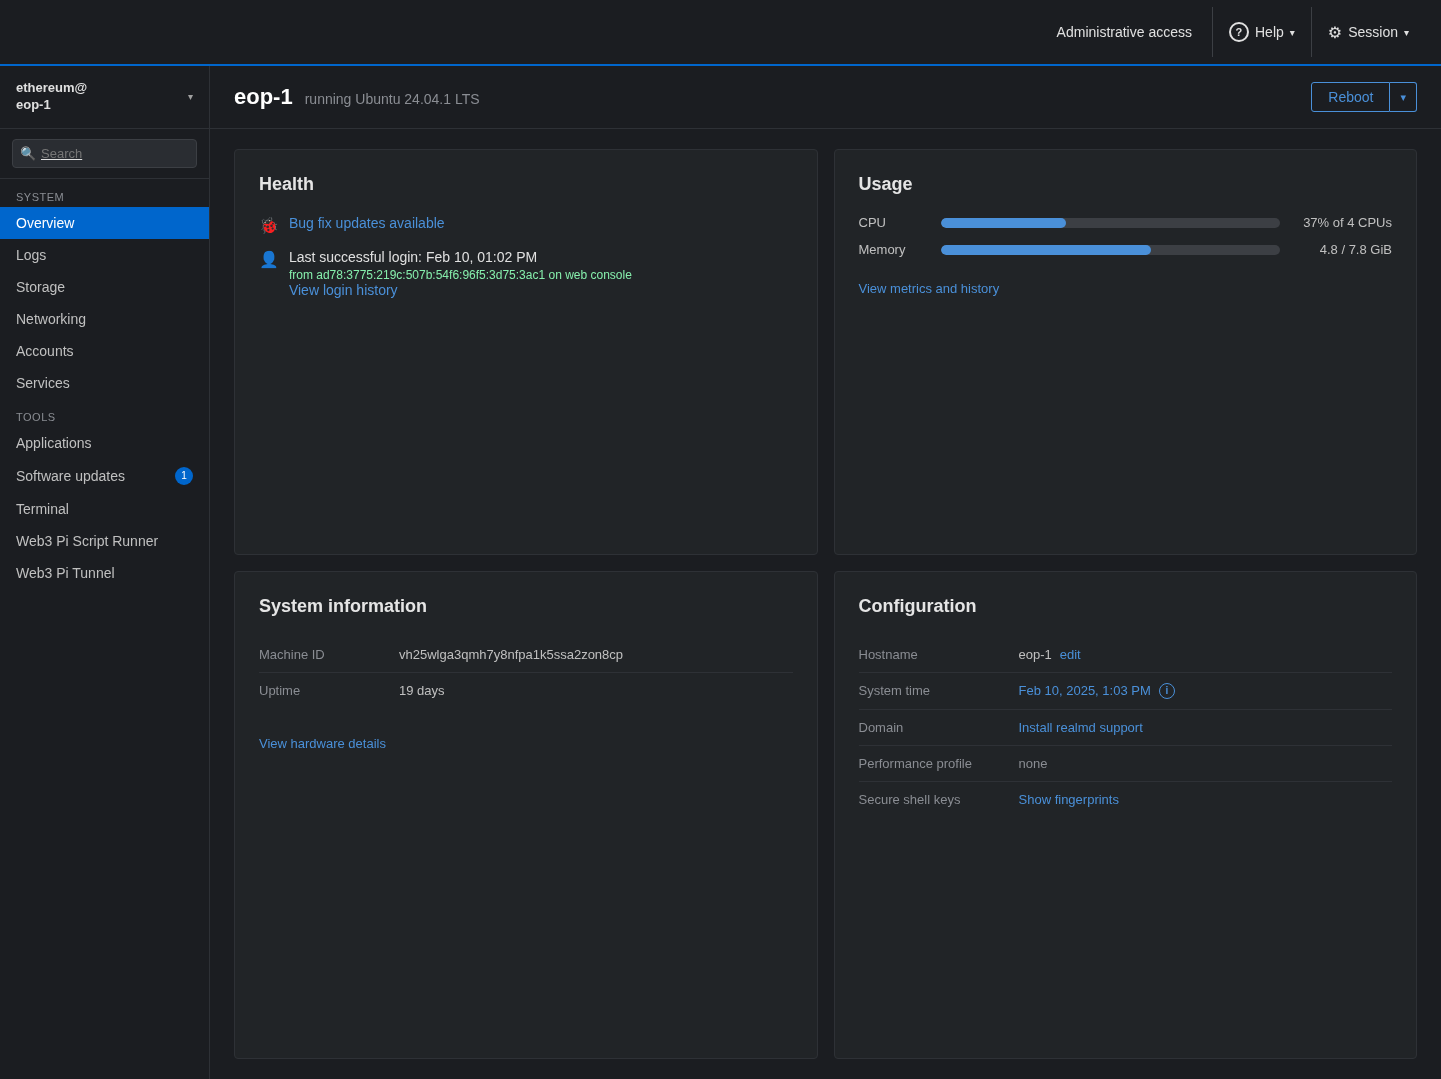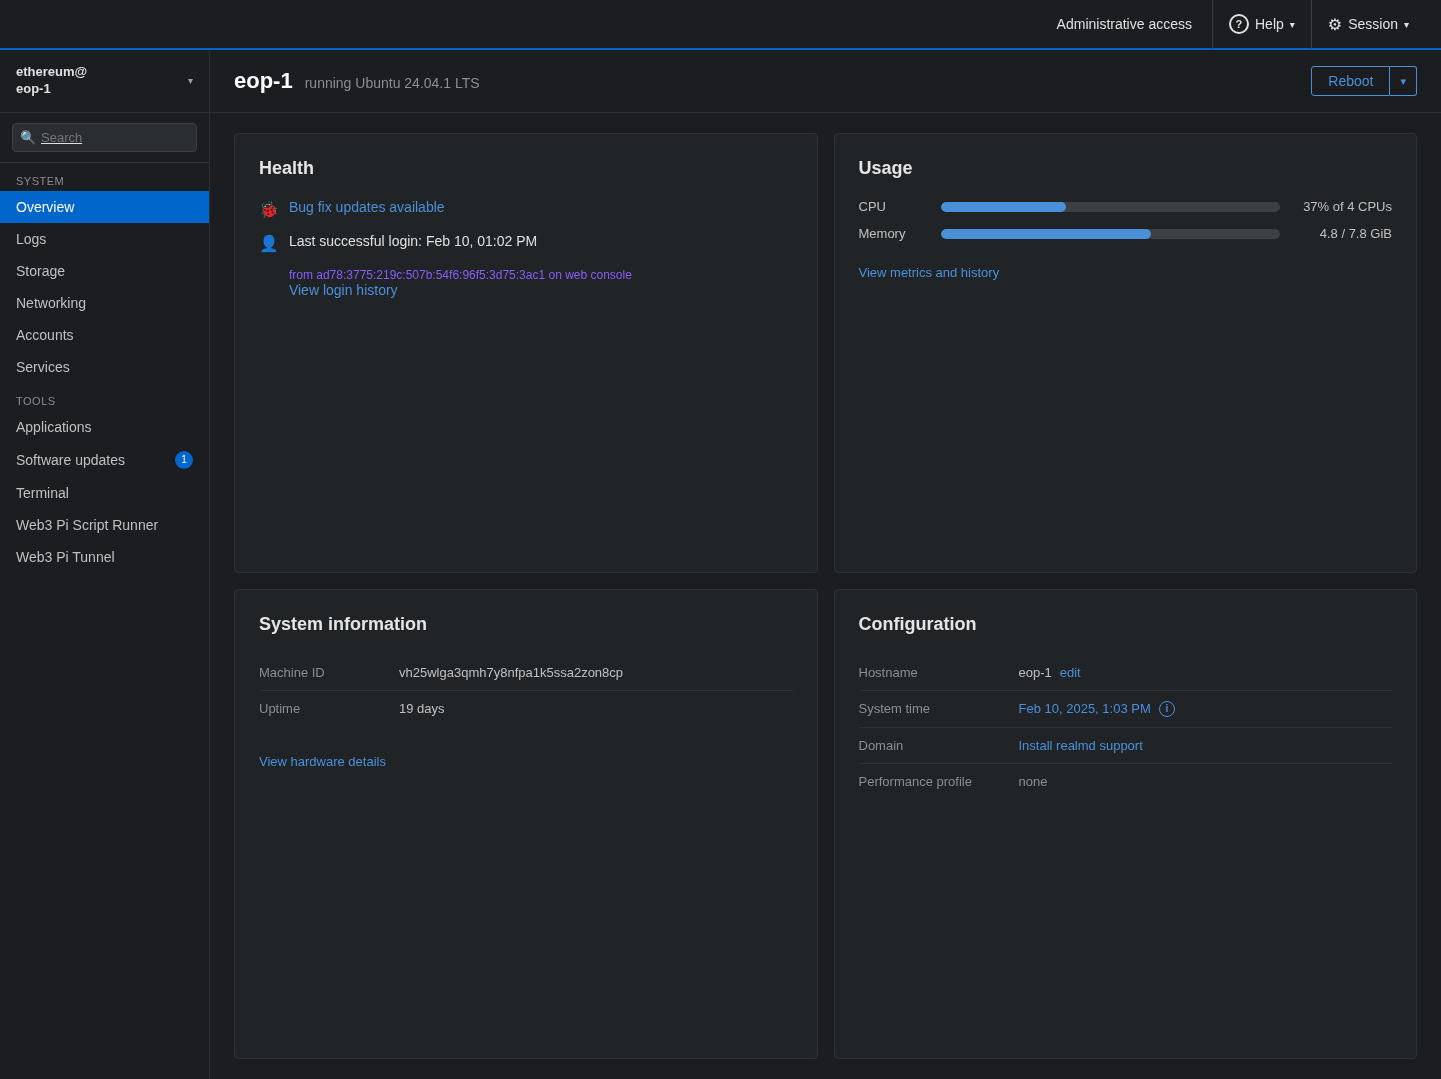--- a/index.html
+++ b/index.html
@@ -13,21 +13,21 @@
       height: 1079px;
       overflow: hidden;
     }
     
     .topbar {
       display: flex;
       align-items: center;
       justify-content: flex-end;
       background: #1b1d21;
       border-bottom: 2px solid #0066cc;
-      height: 50px;
+      height: 66px;
       padding: 0 16px;
       flex-shrink: 0;
     }
     .topbar-brand {
       margin-right: auto;
       width: 210px;
     }
     .topbar-admin {
       color: #e0e0e0;
       font-size: 14px;
@@ -241,23 +241,23 @@
       margin-top: 1px;
     }
     .health-icon.bug { color: #f0c040; }
     .health-icon.user { color: #c0c0c0; }
     .health-link {
       color: #4a90d9;
       text-decoration: none;
       cursor: pointer;
     }
     .health-sub {
-      color: #8b5cf6;
+      color: #86efac;
       font-size: 12px;
-      margin-top: 19px;
+      margin-top: 3px;
     }
     
     .usage-row {
       display: flex;
       align-items: center;
       margin-bottom: 12px;
       gap: 12px;
     }
     .usage-label {
       width: 70px;
@@ -531,18 +531,24 @@
             <td>
               <a class="config-link">Install realmd support</a>
             </td>
           </tr>
           <tr>
             <td>Performance profile</td>
             <td>
               <span class="none-text">none</span>
             </td>
           </tr>
+          <tr>
+            <td>Secure shell keys</td>
+            <td>
+              <a class="config-link">Show fingerprints</a>
+            </td>
+          </tr>
         </tbody>
           </table>
       </div>
     </div>
   </main>
 </div>
 
 </body></html>

